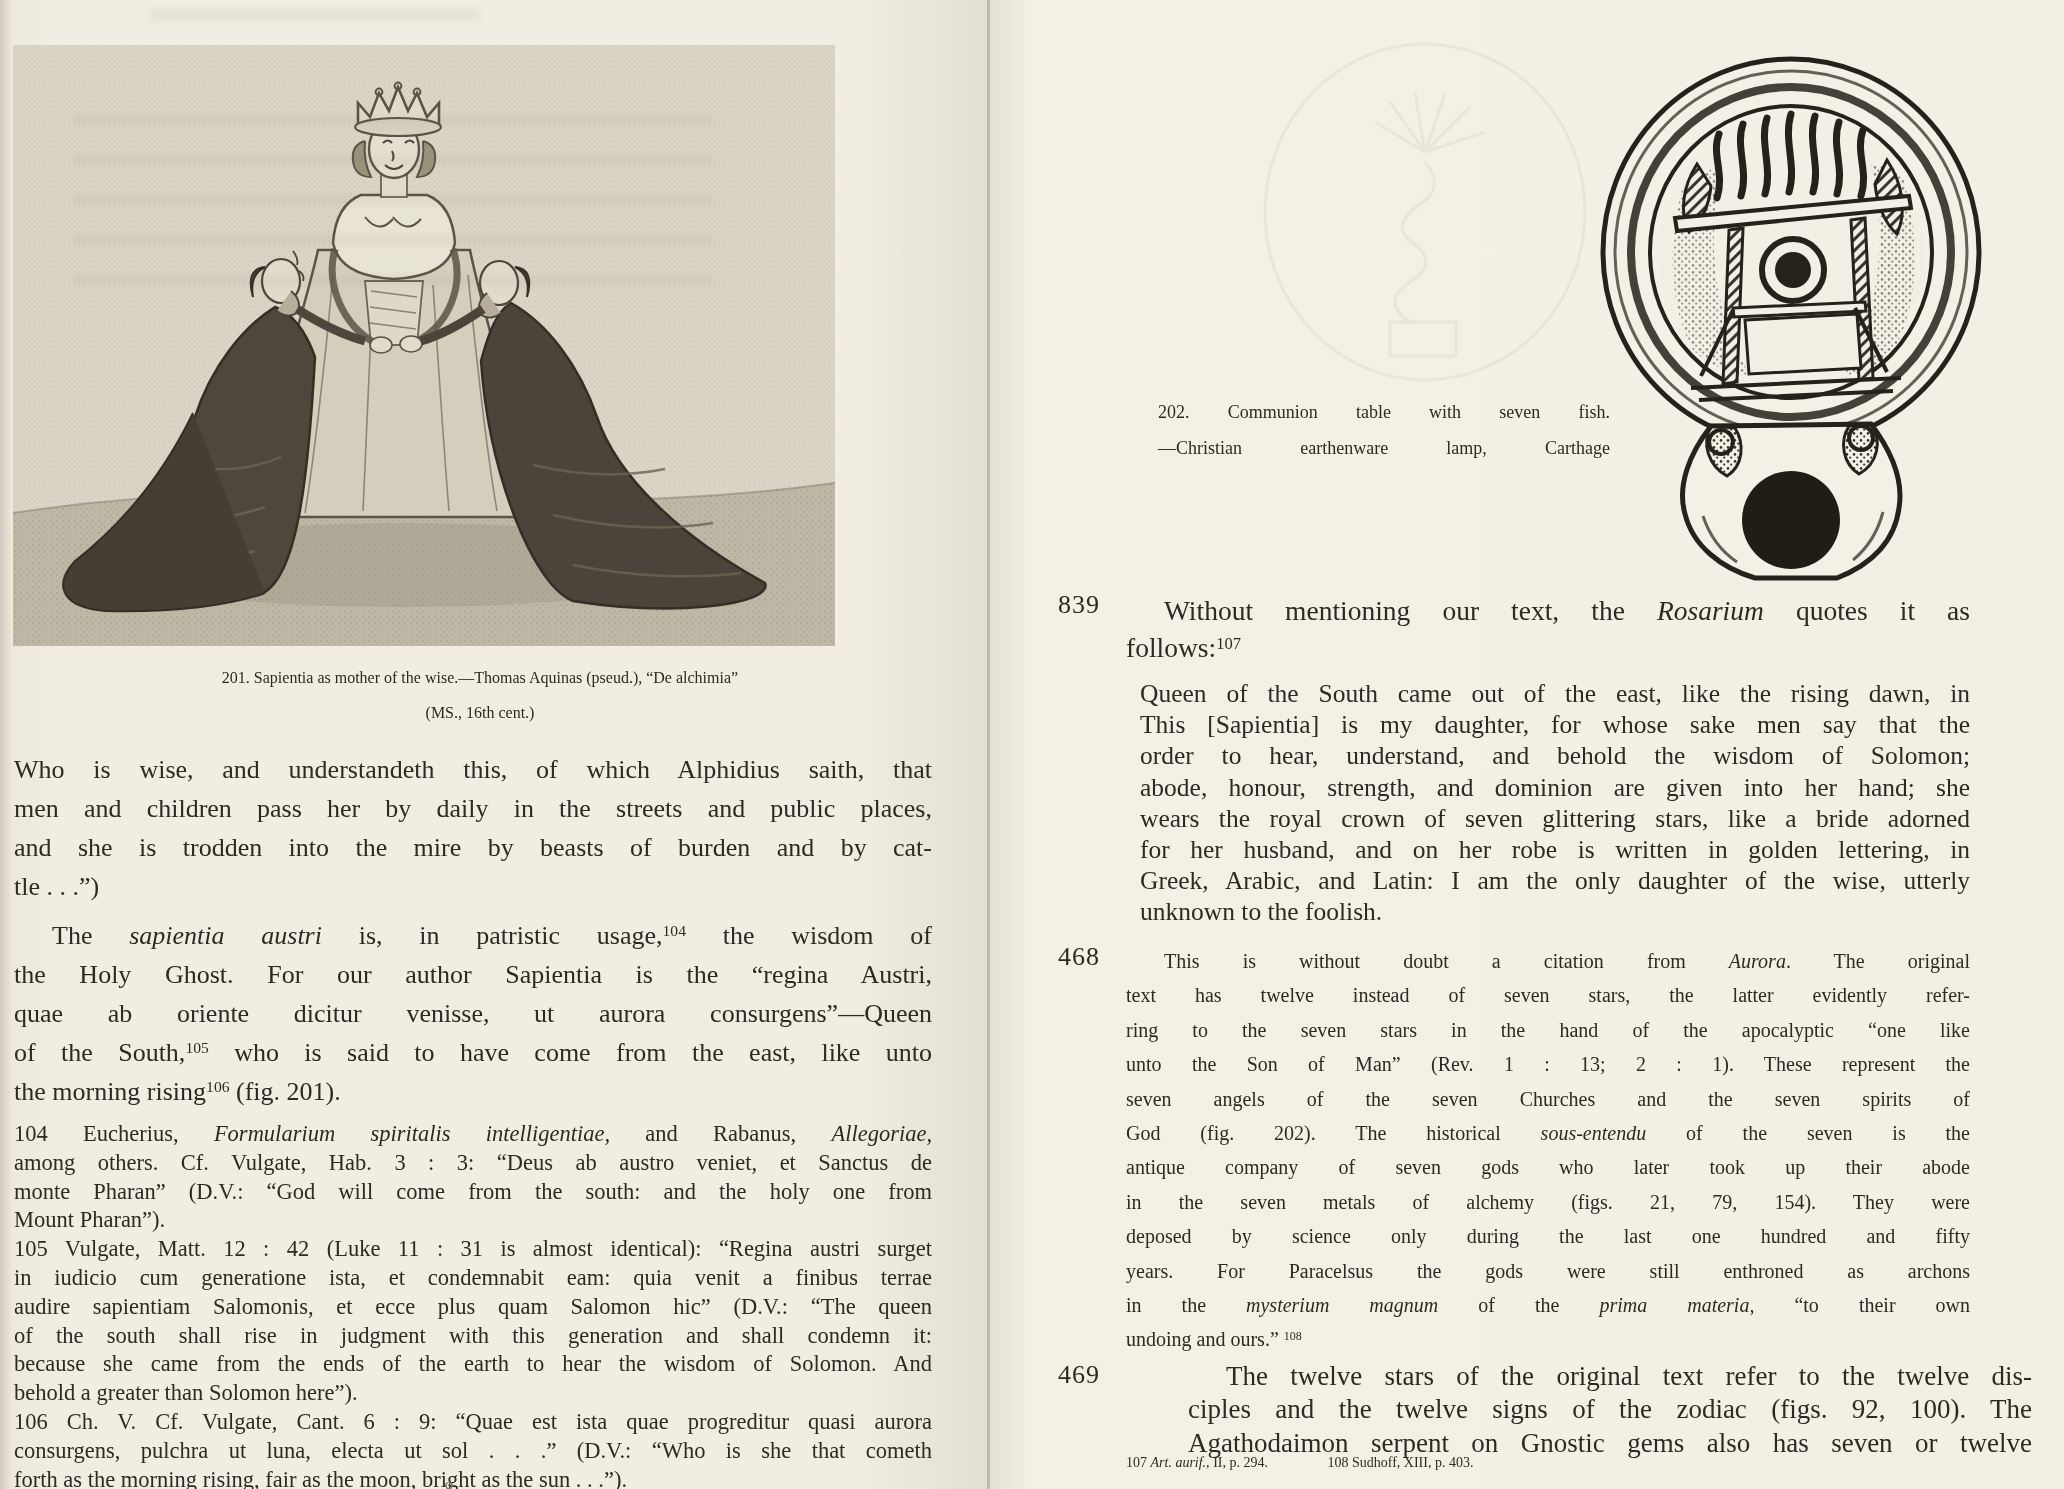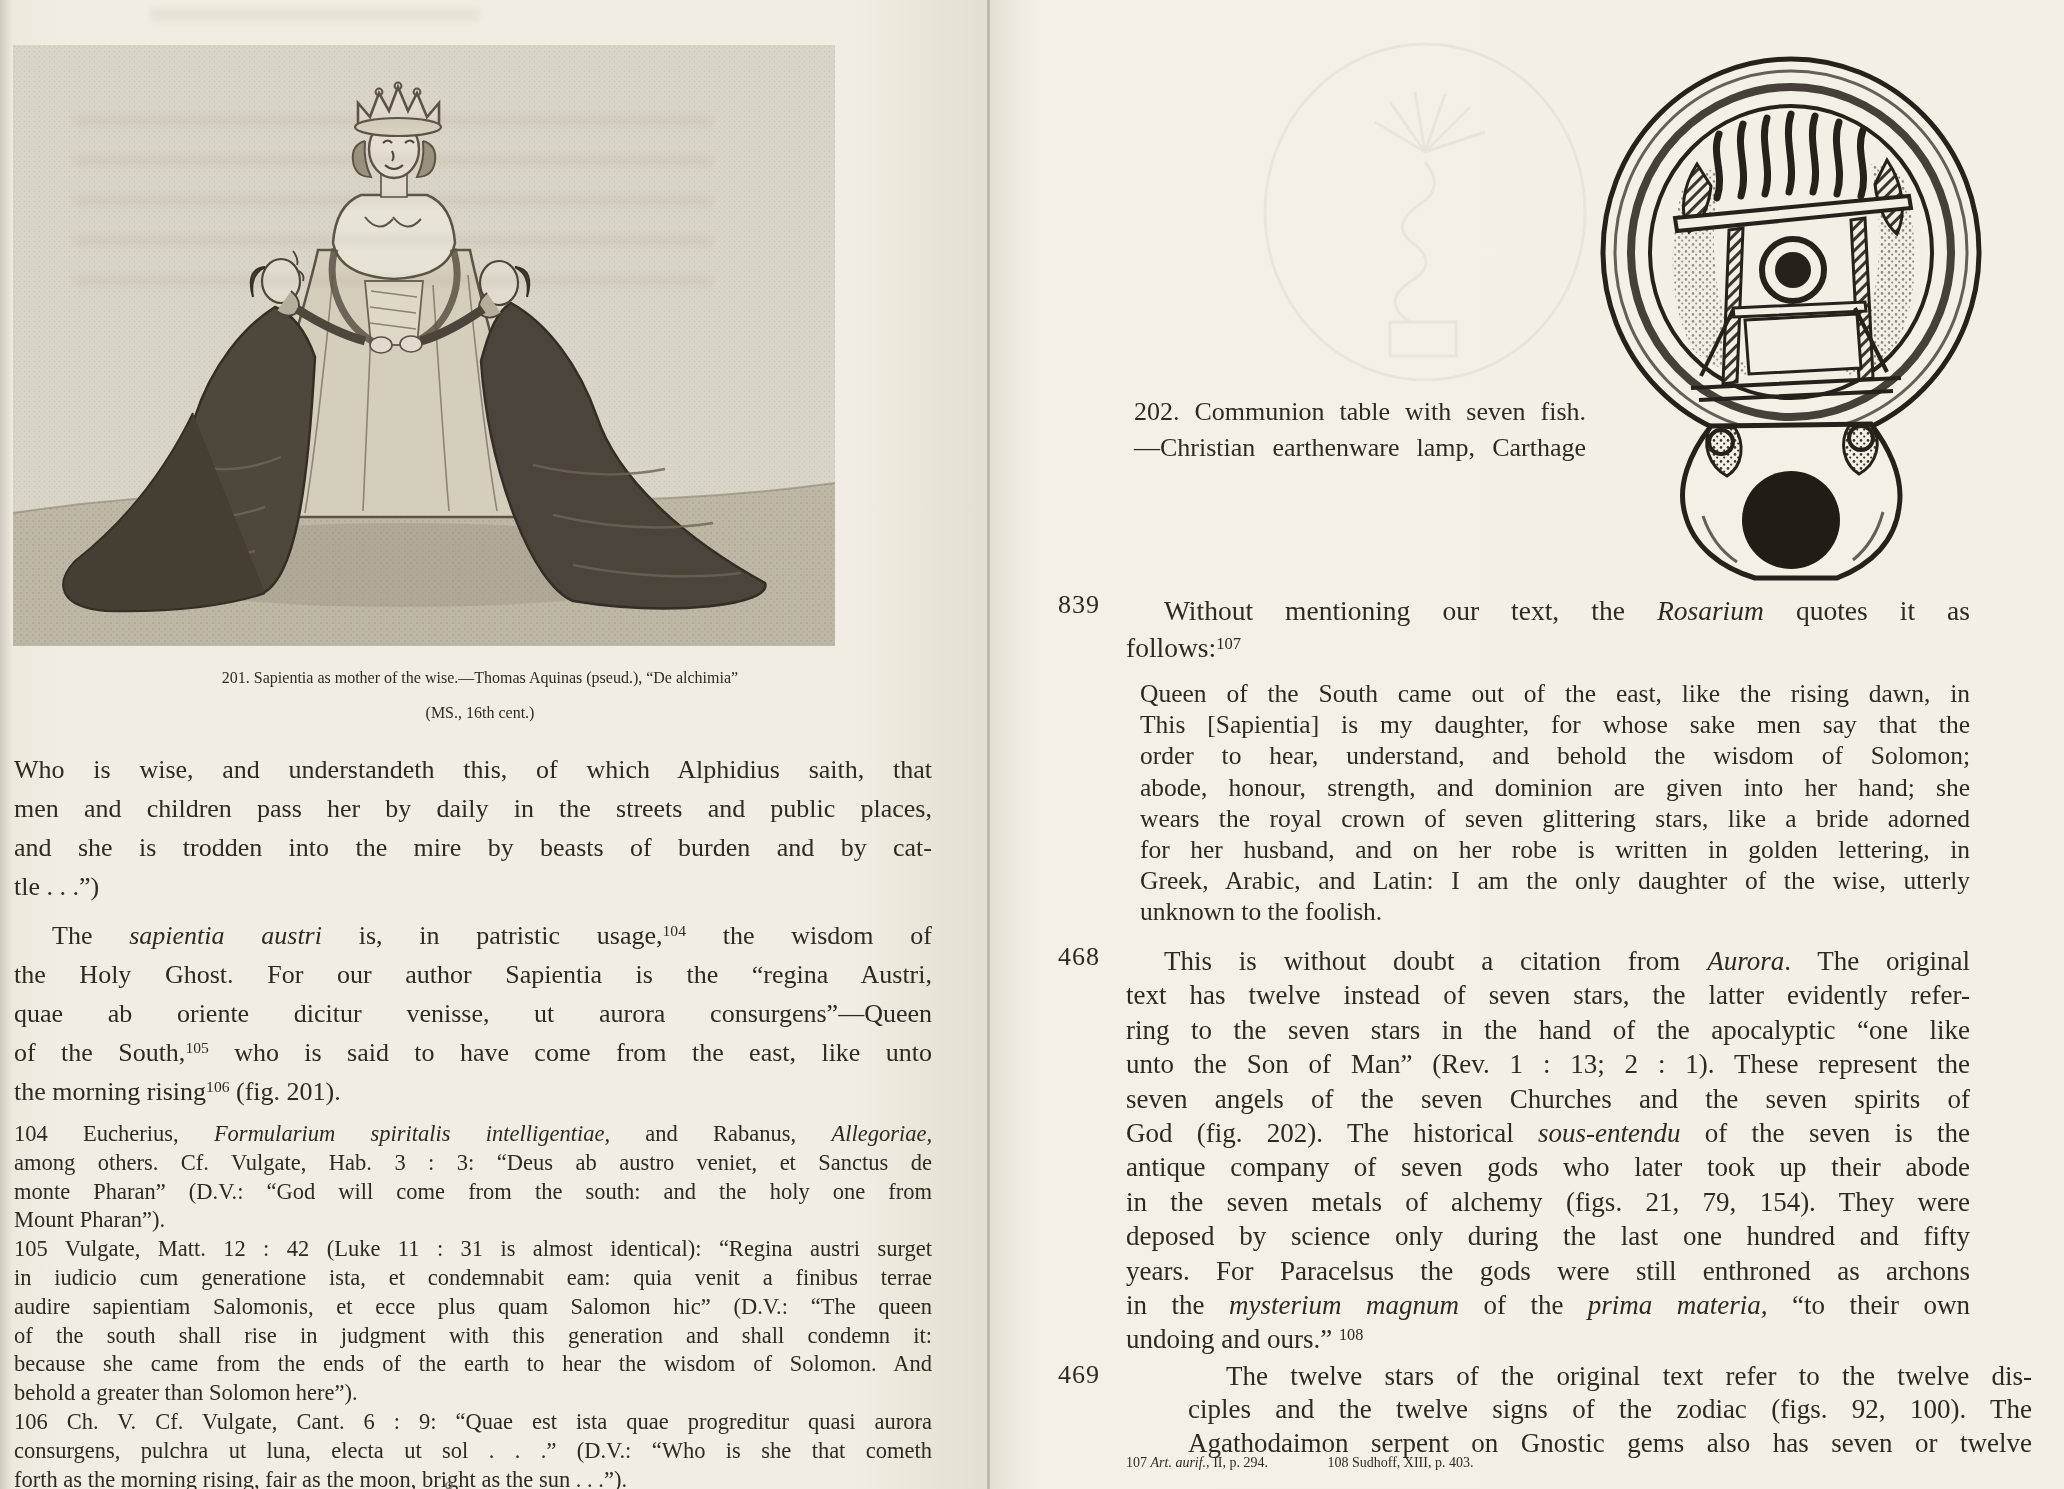--- a/index.html
+++ b/index.html
@@ -27,26 +27,26 @@
     font-size:16px;line-height:35px;}
   .body-left{font-size:26px;}
   .p1{left:14px;top:750px;width:918px;line-height:39px;}
   .p2{left:14px;top:916px;width:918px;line-height:39px;}
   .fnotes{left:14px;top:1120px;width:918px;font-size:22.5px;line-height:28.8px;}
   .pagenum-frag{left:438px;top:1477px;width:22px;height:12px;overflow:hidden;
     font-size:21px;color:#837d6f;text-align:center;}
 
   .seal{left:1240px;top:22px;width:370px;height:370px;opacity:.06;}
   .figure-lamp{left:1593px;top:46px;width:402px;height:545px;}
-  .cap202{left:1134px;top:394px;width:452px;font-size:26px;line-height:36px;}
+  .cap202{left:1158px;top:394px;width:452px;font-size:18px;line-height:36px;}
   .mnum{left:1058px;width:58px;font-size:26px;letter-spacing:1px;}
   .n467{top:590px;} .n468{top:942px;} .n469{top:1360px;}
   .p467{left:1126px;top:592px;width:844px;font-size:27.5px;line-height:37px;}
   .quote{left:1140px;top:678px;width:830px;font-size:25.5px;line-height:31.2px;}
-  .p468{left:1126px;top:944px;width:844px;font-size:27px;line-height:34.4px;}
+  .p468{left:1126px;top:944px;width:844px;font-size:20px;line-height:34.4px;}
   .p469{left:1188px;top:1360px;width:844px;font-size:27px;line-height:33.4px;}
   .fnr{left:1126px;top:1455px;width:844px;font-size:14px;}
   .fnr .part2{margin-left:56px;}
 
   .smudge{position:absolute;background:#938c7c;filter:blur(3px);}
   .showthrough{position:absolute;left:60px;width:640px;height:11px;
     background:#7e7664;opacity:.07;filter:blur(3px);}
 </style>
 </head>
 <body>

